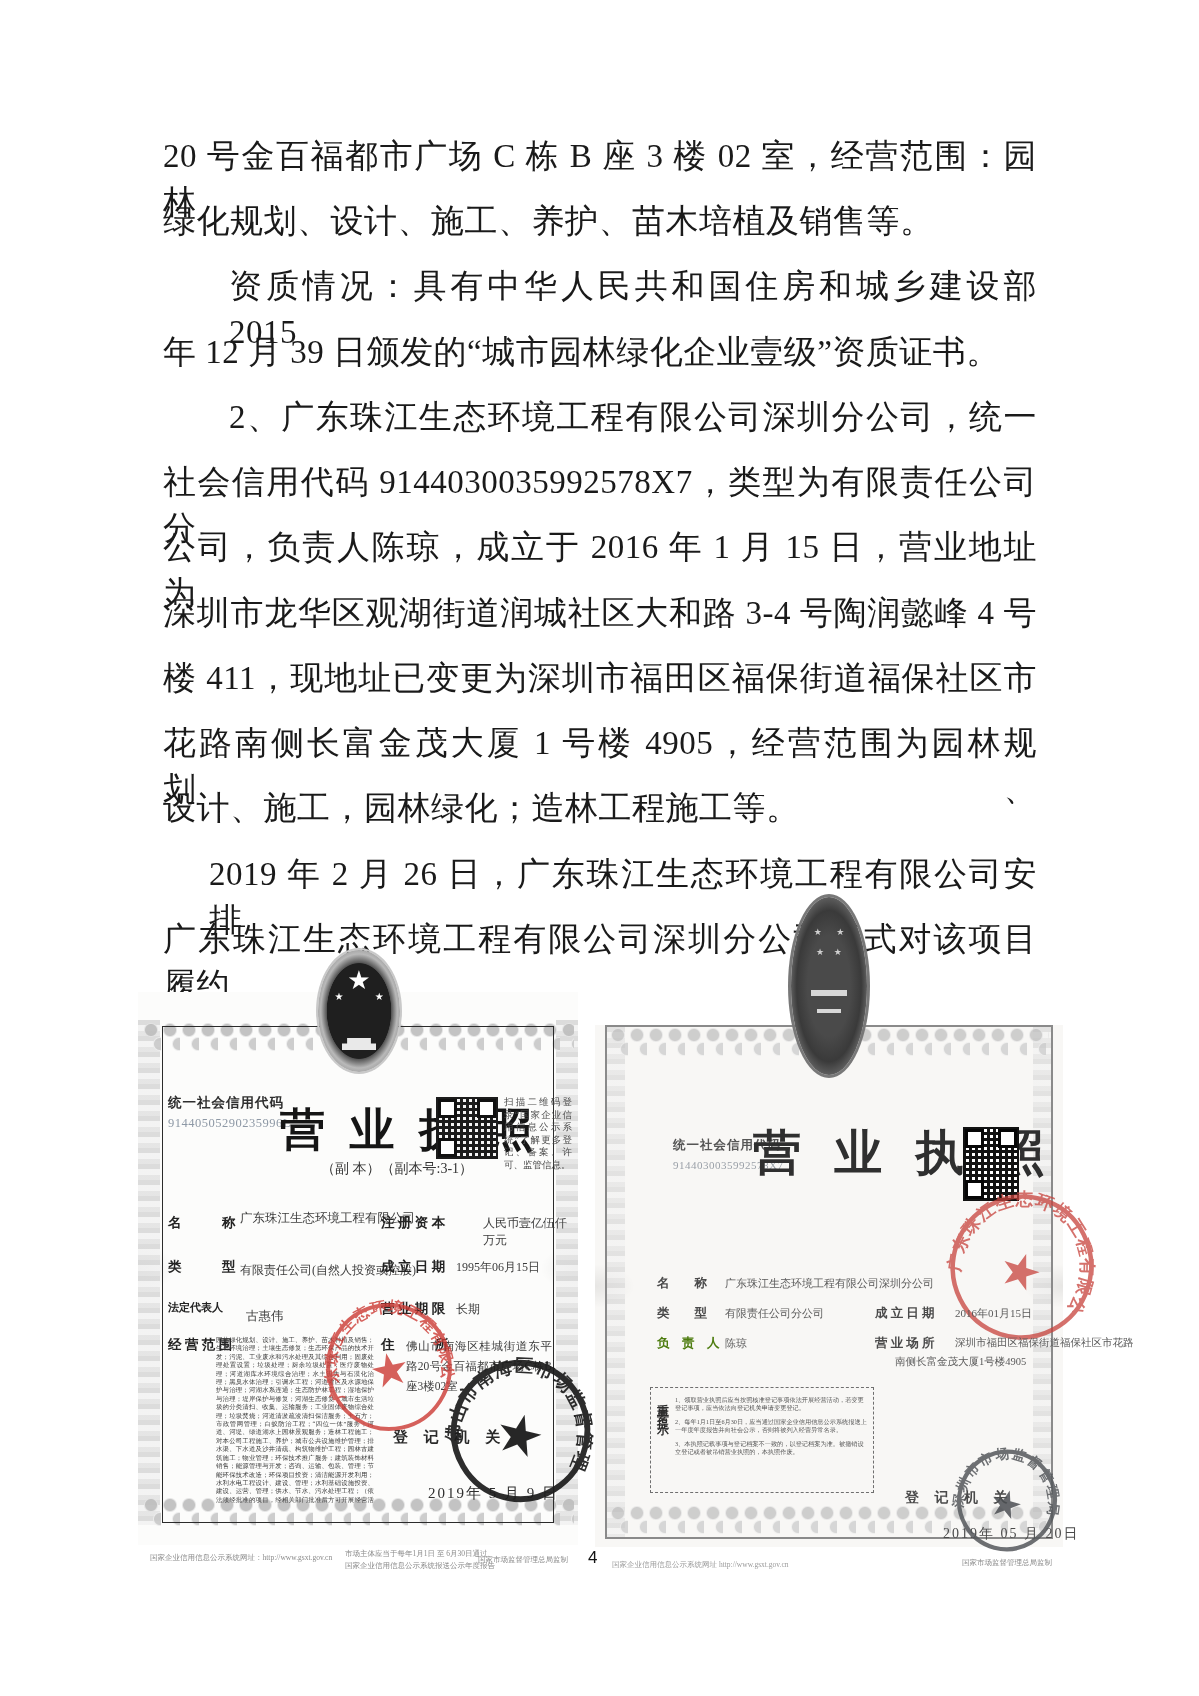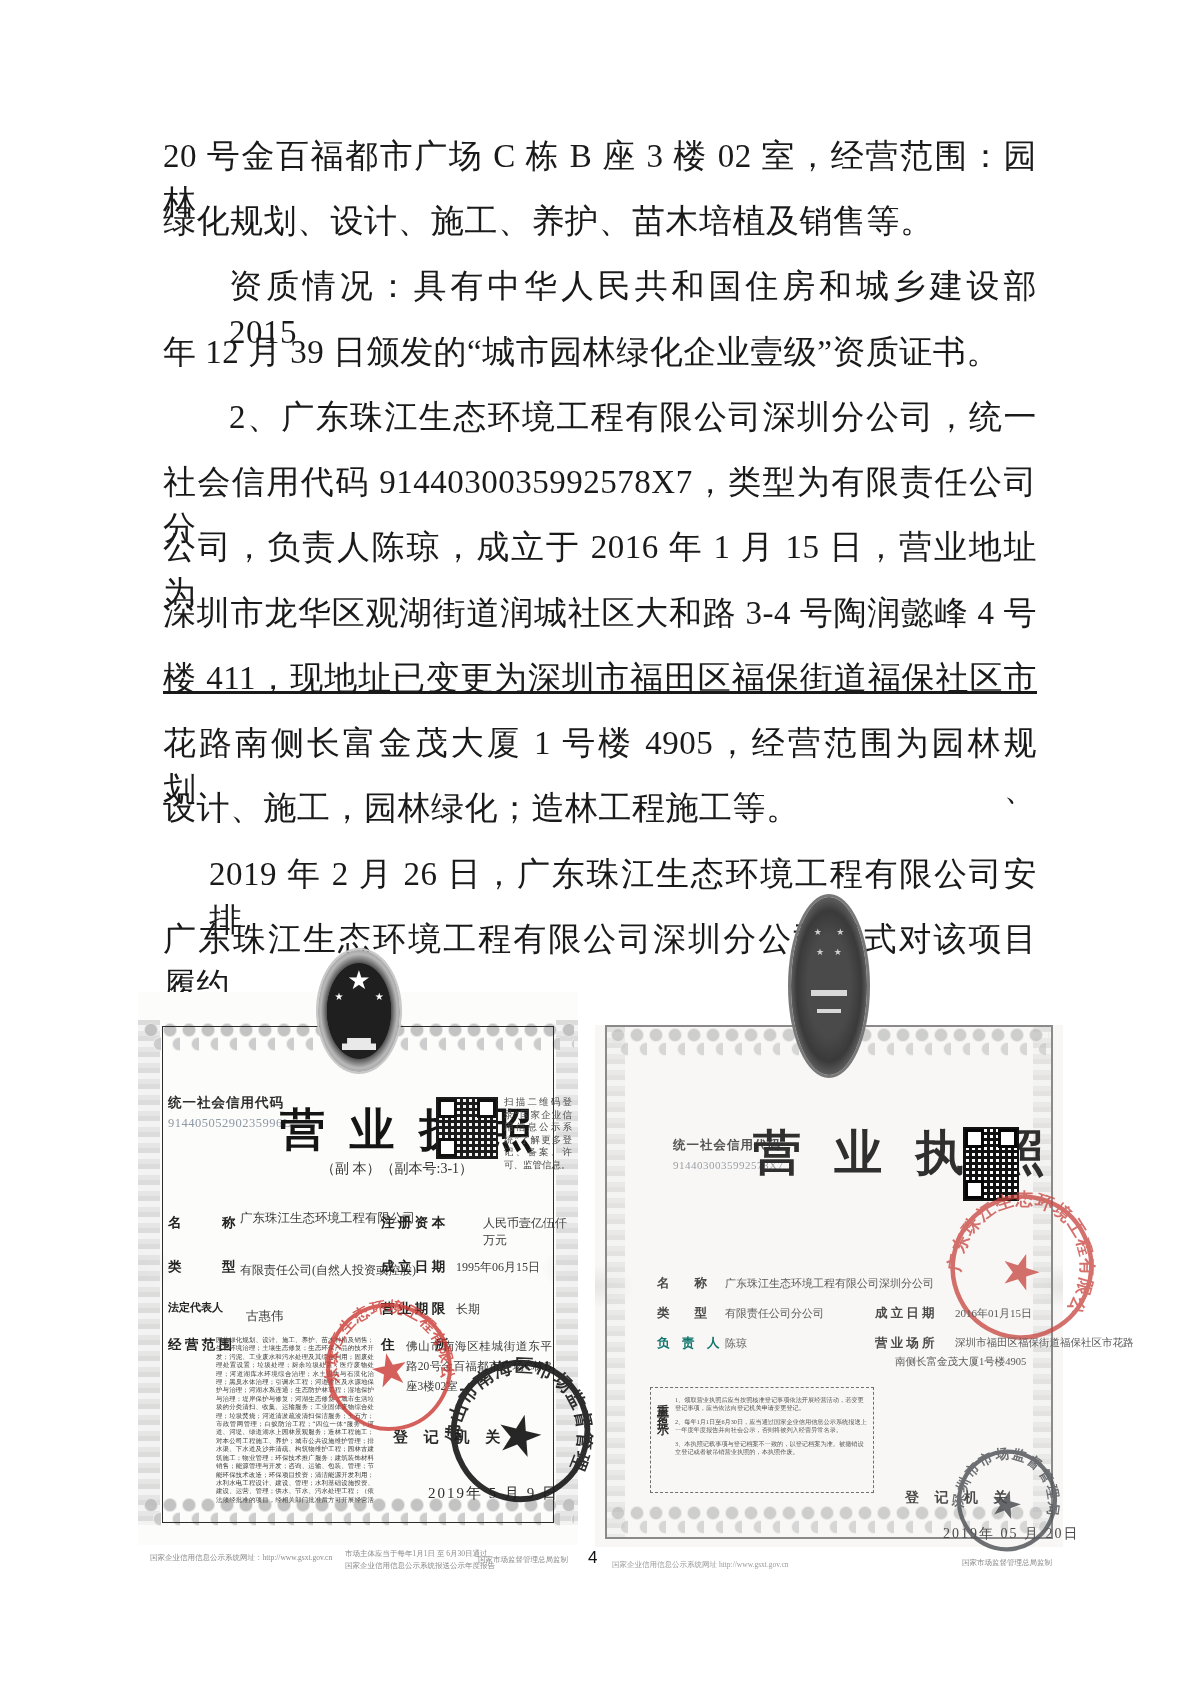--- a/index.html
+++ b/index.html
@@ -84,21 +84,21 @@
 <div class="page">
 
   <div class="docline" style="top:133px;">20 号金百福都市广场 C 栋 B 座 3 楼 02 室，经营范围：园林</div>
   <div class="docline endline" style="top:198px;">绿化规划、设计、施工、养护、苗木培植及销售等。</div>
   <div class="docline indent2" style="top:263px;">资质情况：具有中华人民共和国住房和城乡建设部 2015</div>
   <div class="docline endline" style="top:329px;">年 12 月 39 日颁发的“城市园林绿化企业壹级”资质证书。</div>
   <div class="docline indent2" style="top:394px;">2、广东珠江生态环境工程有限公司深圳分公司，统一</div>
   <div class="docline" style="top:459px;">社会信用代码 9144030035992578X7，类型为有限责任公司分</div>
   <div class="docline" style="top:524px;">公司，负责人陈琼，成立于 2016 年 1 月 15 日，营业地址为</div>
   <div class="docline" style="top:590px;">深圳市龙华区观湖街道润城社区大和路 3-4 号陶润懿峰 4 号</div>
-  <div class="docline" style="top:655px;text-decoration:underline;">楼 411，现地址已变更为深圳市福田区福保街道福保社区市</div>
+  <div class="docline" style="top:655px;">楼 411，现地址已变更为深圳市福田区福保街道福保社区市</div>
   <div class="docline" style="top:720px;">花路南侧长富金茂大厦 1 号楼 4905，经营范围为园林规划、</div>
   <div class="docline endline" style="top:785px;">设计、施工，园林绿化；造林工程施工等。</div>
   <div class="docline indent1" style="top:851px;">2019 年 2 月 26 日，广东珠江生态环境工程有限公司安排</div>
   <div class="docline" style="top:916px;">广东珠江生态环境工程有限公司深圳分公司正式对该项目</div>
   <div class="docline endline" style="top:962px;">履约。</div>
 
   <div class="cert" style="left:138px;top:992px;width:440px;height:553px;">
     <div class="paper-shade"></div>
     <div class="sidewave" style="left:0;top:28px;bottom:20px;"></div>
     <div class="sidewave" style="right:0;top:28px;bottom:20px;"></div>
@@ -203,21 +203,21 @@
         </defs>
       <ellipse cx="50" cy="50" rx="46" ry="47" fill="none" stroke="#c7423c" stroke-width="3"></ellipse>
       <text fill="#c7423c" font-size="11.5" font-weight="bold" letter-spacing="1"><textPath href="#arcC">广东珠江生态环境工程有限公司</textPath></text>
       <text x="50" y="64" text-anchor="middle" font-size="32" fill="#c7423c">★</text>
     </svg>
 
     <div class="abs f-lbl" style="left:62px;top:250px;font-size:12.5px;color:#4a4a4a;">名　　称</div>
     <div class="abs f-val" style="left:130px;top:251px;font-size:11px;color:#5a5a5a;">广东珠江生态环境工程有限公司深圳分公司</div>
     <div class="abs f-lbl" style="left:62px;top:280px;font-size:12.5px;color:#4a4a4a;">类　　型</div>
     <div class="abs f-val" style="left:130px;top:281px;font-size:11px;color:#5a5a5a;">有限责任公司分公司</div>
-    <div class="abs f-lbl" style="left:62px;top:310px;font-size:12.5px;color:#0f766e;">负　责　人</div>
+    <div class="abs f-lbl" style="left:62px;top:310px;font-size:12.5px;color:#4d7c0f;">负　责　人</div>
     <div class="abs f-val" style="left:130px;top:311px;font-size:11px;color:#5a5a5a;">陈琼</div>
 
     <div class="abs f-lbl" style="left:280px;top:280px;font-size:12.5px;color:#4a4a4a;">成 立 日 期</div>
     <div class="abs f-val" style="left:360px;top:281px;font-size:11px;color:#5a5a5a;">2016年01月15日</div>
     <div class="abs f-lbl" style="left:280px;top:310px;font-size:12.5px;color:#4a4a4a;">营 业 场 所</div>
     <div class="abs f-val" style="left:360px;top:311px;font-size:10.5px;color:#5a5a5a;white-space:nowrap;">深圳市福田区福保街道福保社区市花路</div>
     <div class="abs f-val" style="left:300px;top:330px;font-size:10.5px;color:#5a5a5a;white-space:nowrap;">南侧长富金茂大厦1号楼4905</div>
 
     <div class="notice-box" style="left:55px;top:362px;width:222px;height:104px;">
       <div class="notice-title" style="left:3px;top:6px;">重要提示</div>

